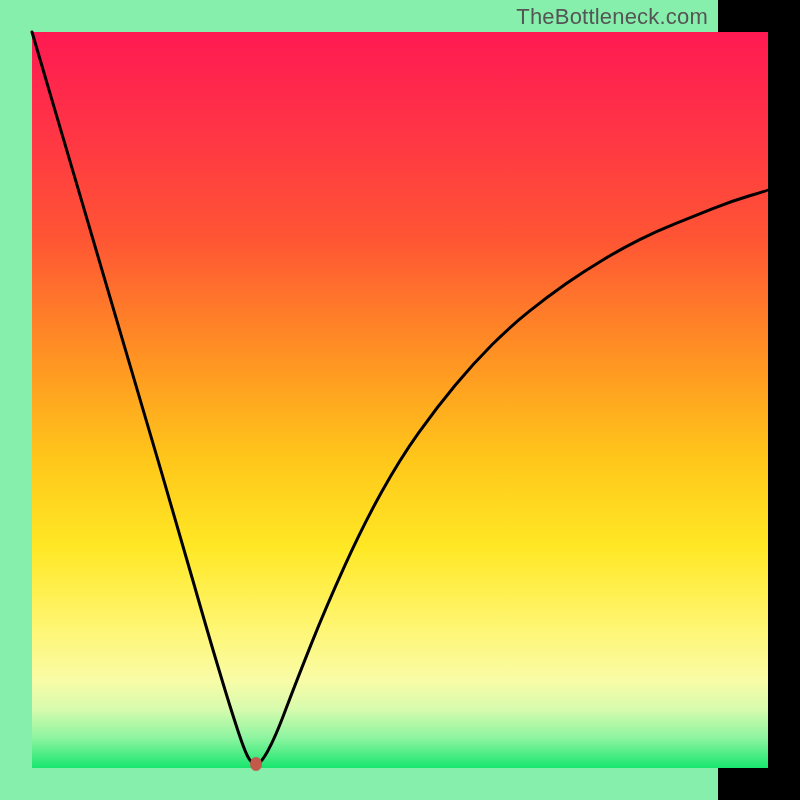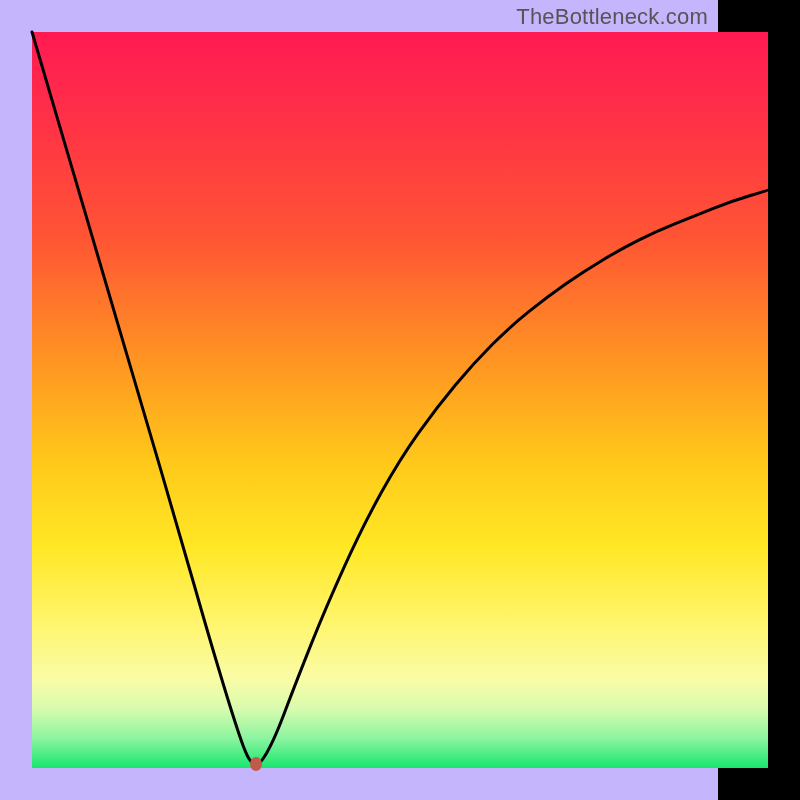--- a/index.html
+++ b/index.html
@@ -8,21 +8,21 @@
     width: 800px;
     height: 800px;
     background: #000;
     font-family: Arial, Helvetica, sans-serif;
     overflow: hidden;
   }
   .frame {
     position: relative;
     width: 718px;
     height: 800px;
-    background: #c4b5fd;
+    background: #86efac;
   }
   .plot-area {
     position: absolute;
     left: 32px;
     top: 32px;
     width: 736px;
     height: 736px;
     
     background: linear-gradient(
       to bottom,

